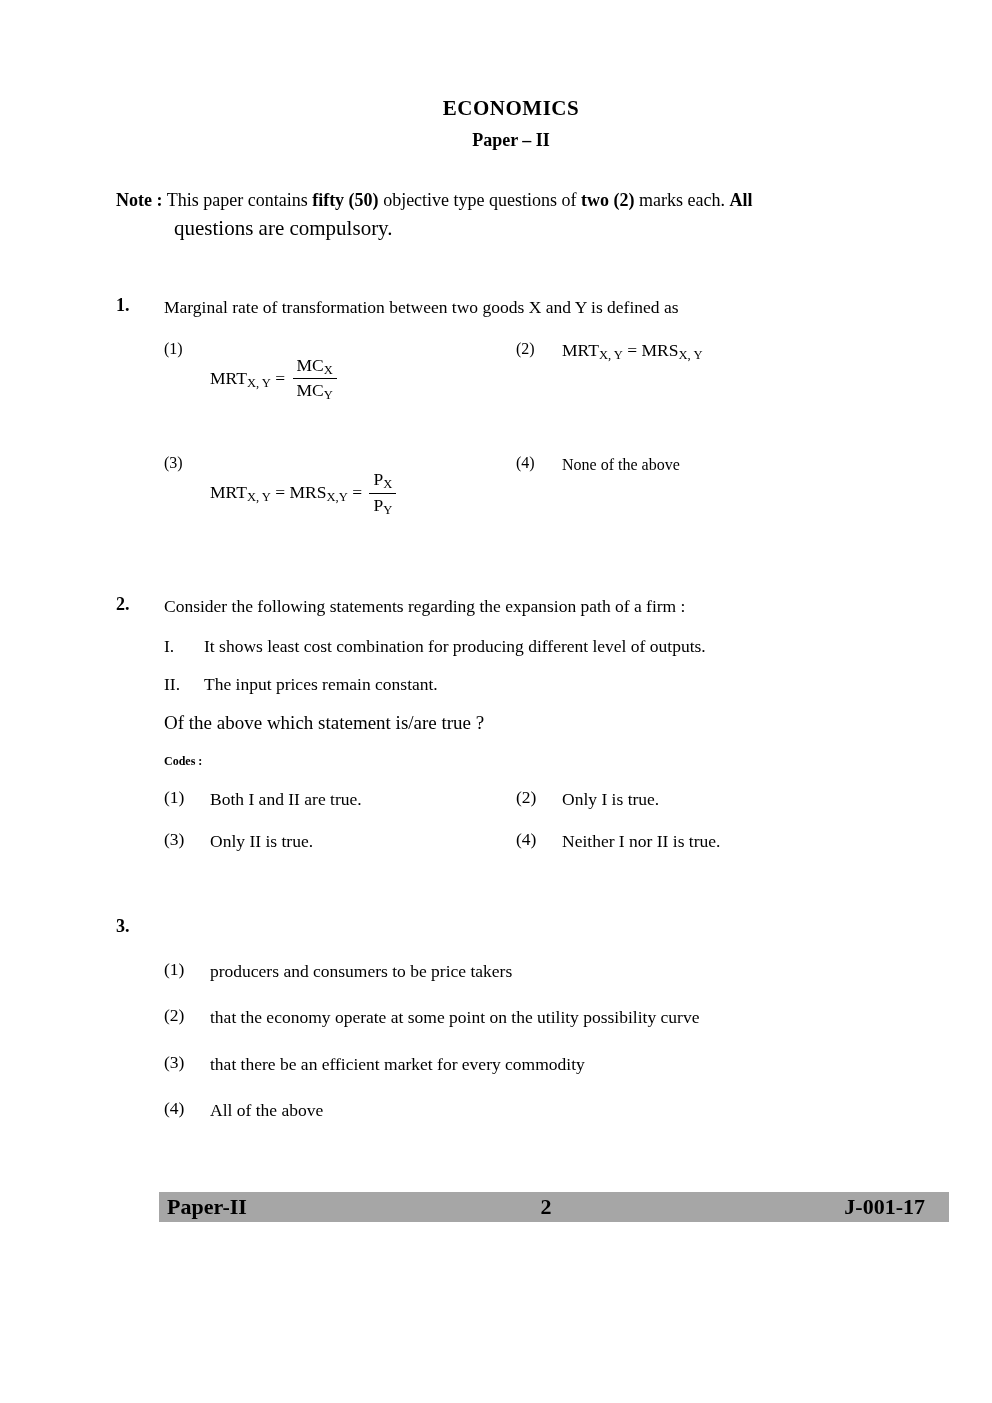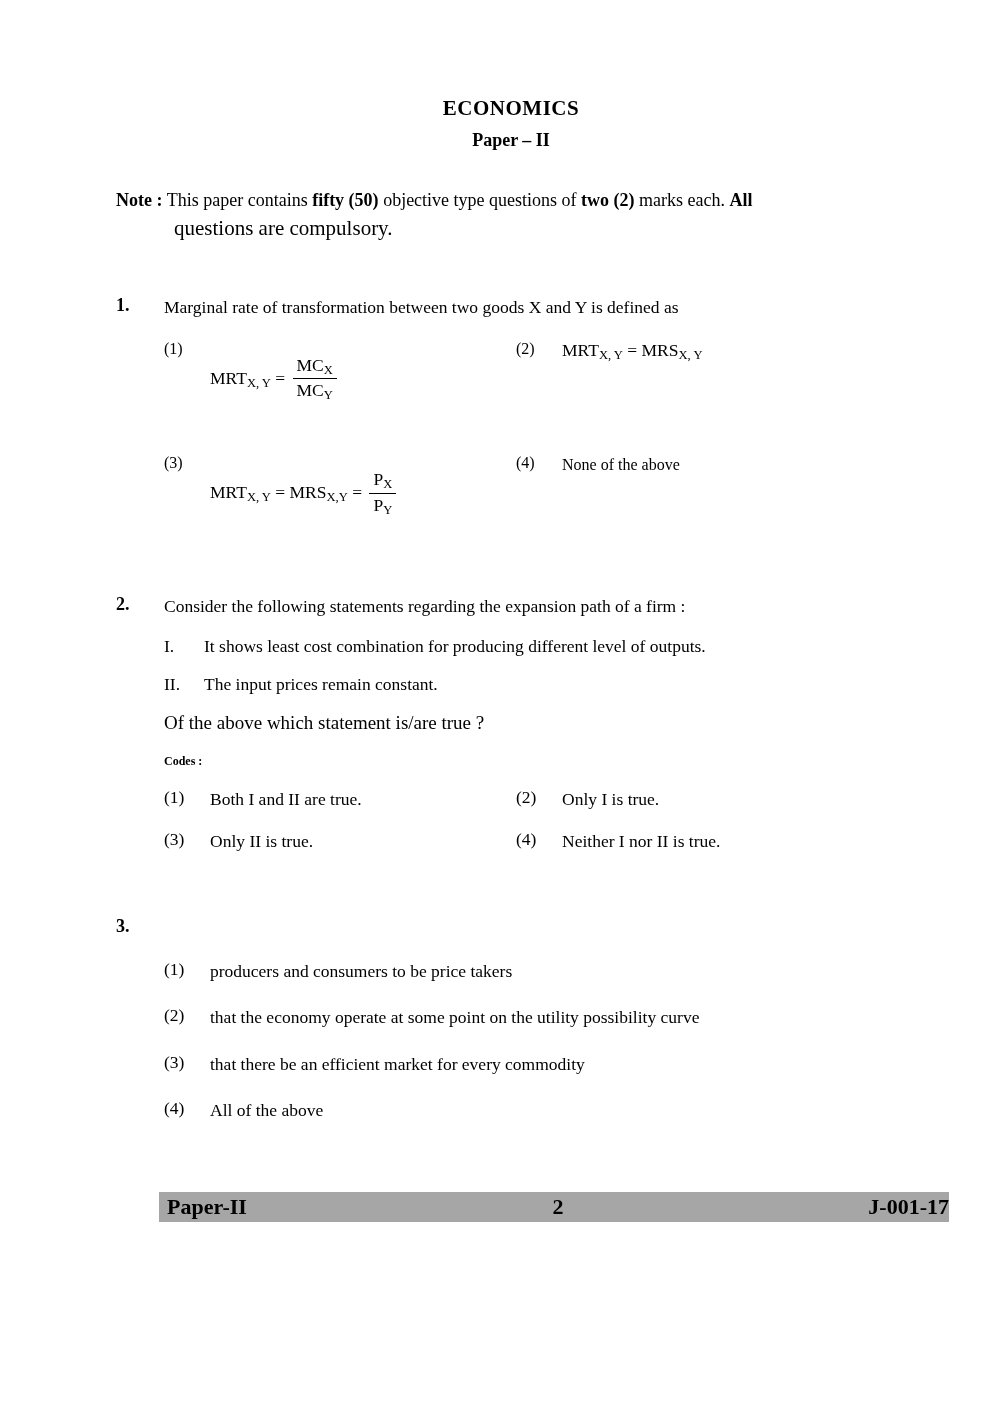--- a/index.html
+++ b/index.html
@@ -177,21 +177,21 @@
     width: 33%;
     text-align: left;
   }
   .footer .f-center {
     width: 34%;
     text-align: center;
   }
   .footer .f-right {
     width: 33%;
     text-align: right;
-    padding-right: 0;
+    padding-right: 24px;
   }
 </style>
 </head>
 <body>
 
 <div class="page">
 
   <div class="content">
 
     <div class="doc-title">ECONOMICS</div>

